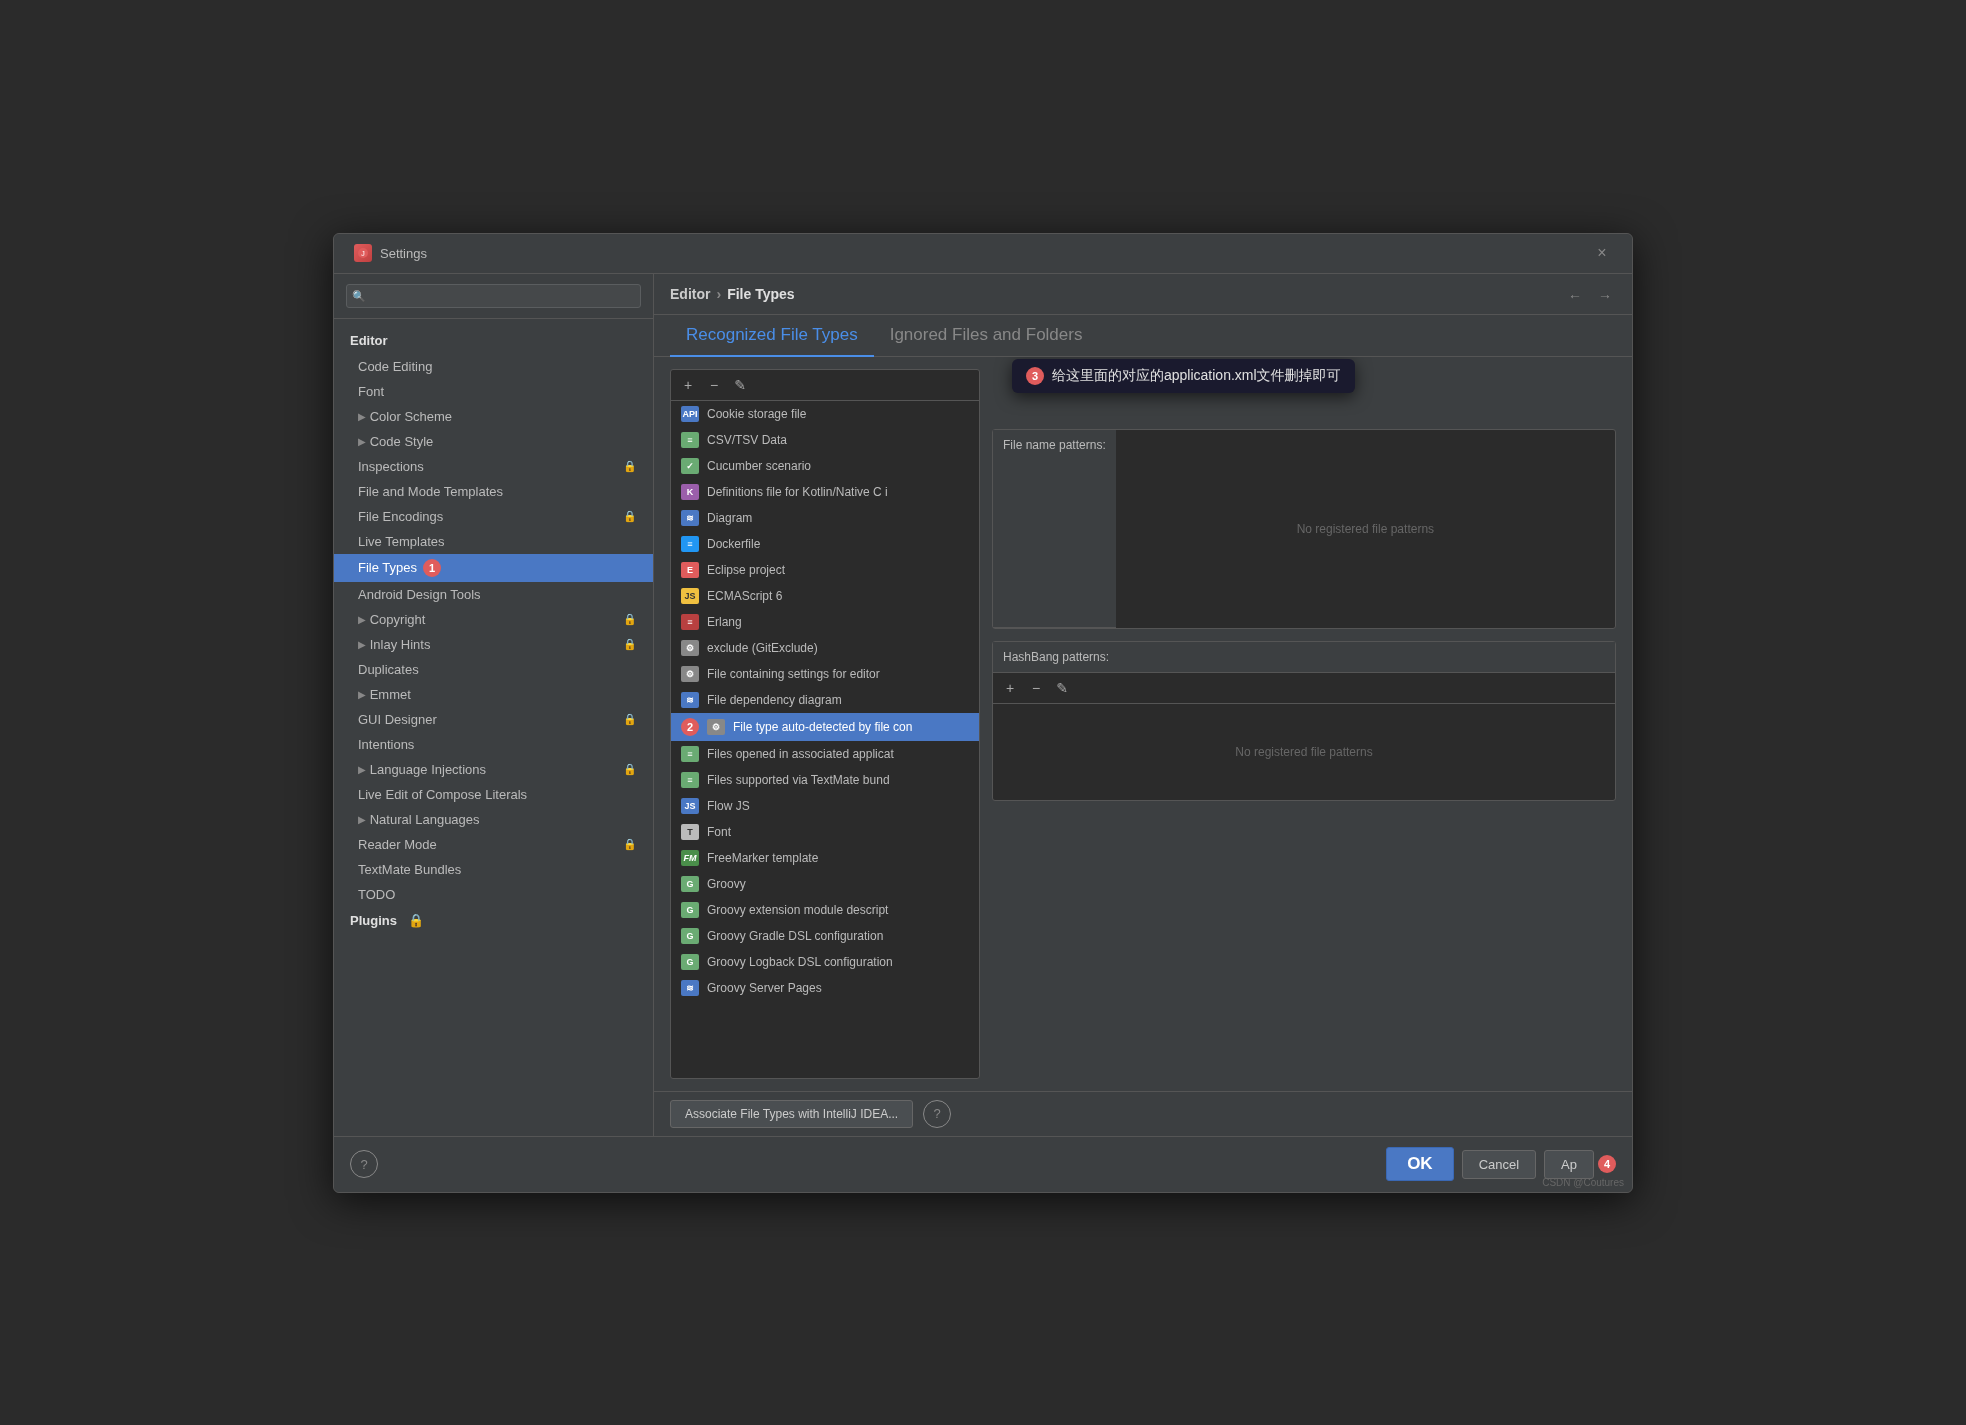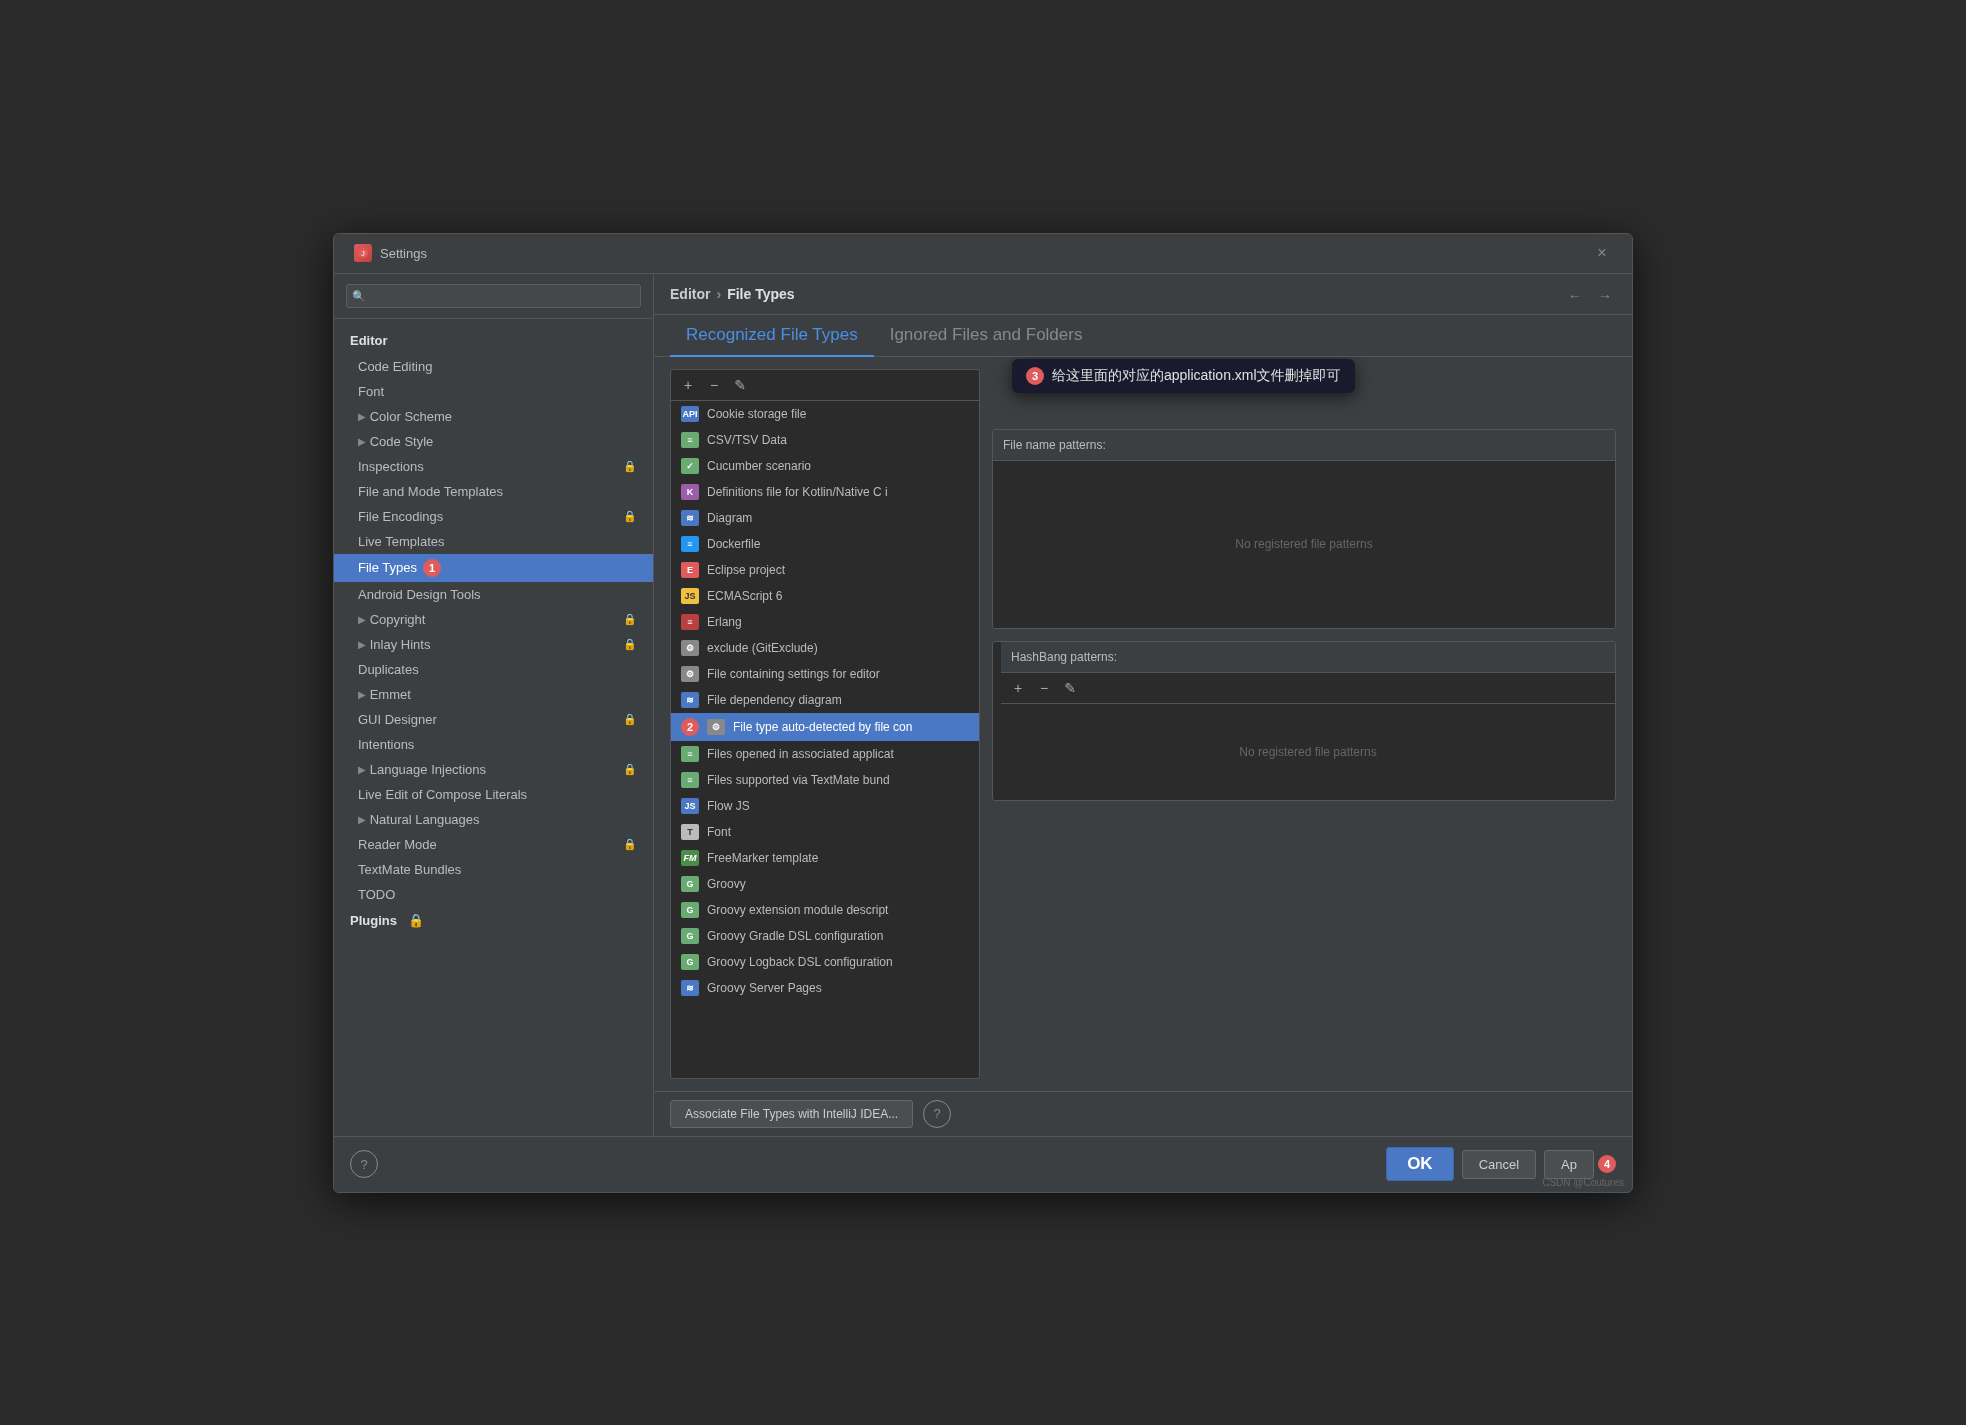--- a/index.html
+++ b/index.html
@@ -291,21 +291,21 @@
       display: flex;
       flex-direction: column;
       gap: 12px;
       position: relative;
     }
     .patterns-section {
       border: 1px solid #555;
       background: #2b2b2b;
       border-radius: 3px;
       display: flex;
-      flex-direction: column;
+      flex-direction: row;
       min-height: 200px;
     }
     .patterns-header {
       padding: 8px 10px;
       color: #bbbbbb;
       font-size: 12px;
       background: #3c3f41;
       border-bottom: 1px solid #555;
     }
     .patterns-body {
@@ -317,21 +317,20 @@
       font-size: 12px;
       padding: 40px 20px;
     }
     .hashbang-section {
       border: 1px solid #555;
       background: #2b2b2b;
       border-radius: 3px;
       display: flex;
       flex-direction: column;
       min-height: 160px;
-      padding-left: 8px;
     }
     .hashbang-header {
       padding: 8px 10px;
       color: #bbbbbb;
       font-size: 12px;
       background: #3c3f41;
       border-bottom: 1px solid #555;
     }
     .hashbang-toolbar {
       display: flex;

